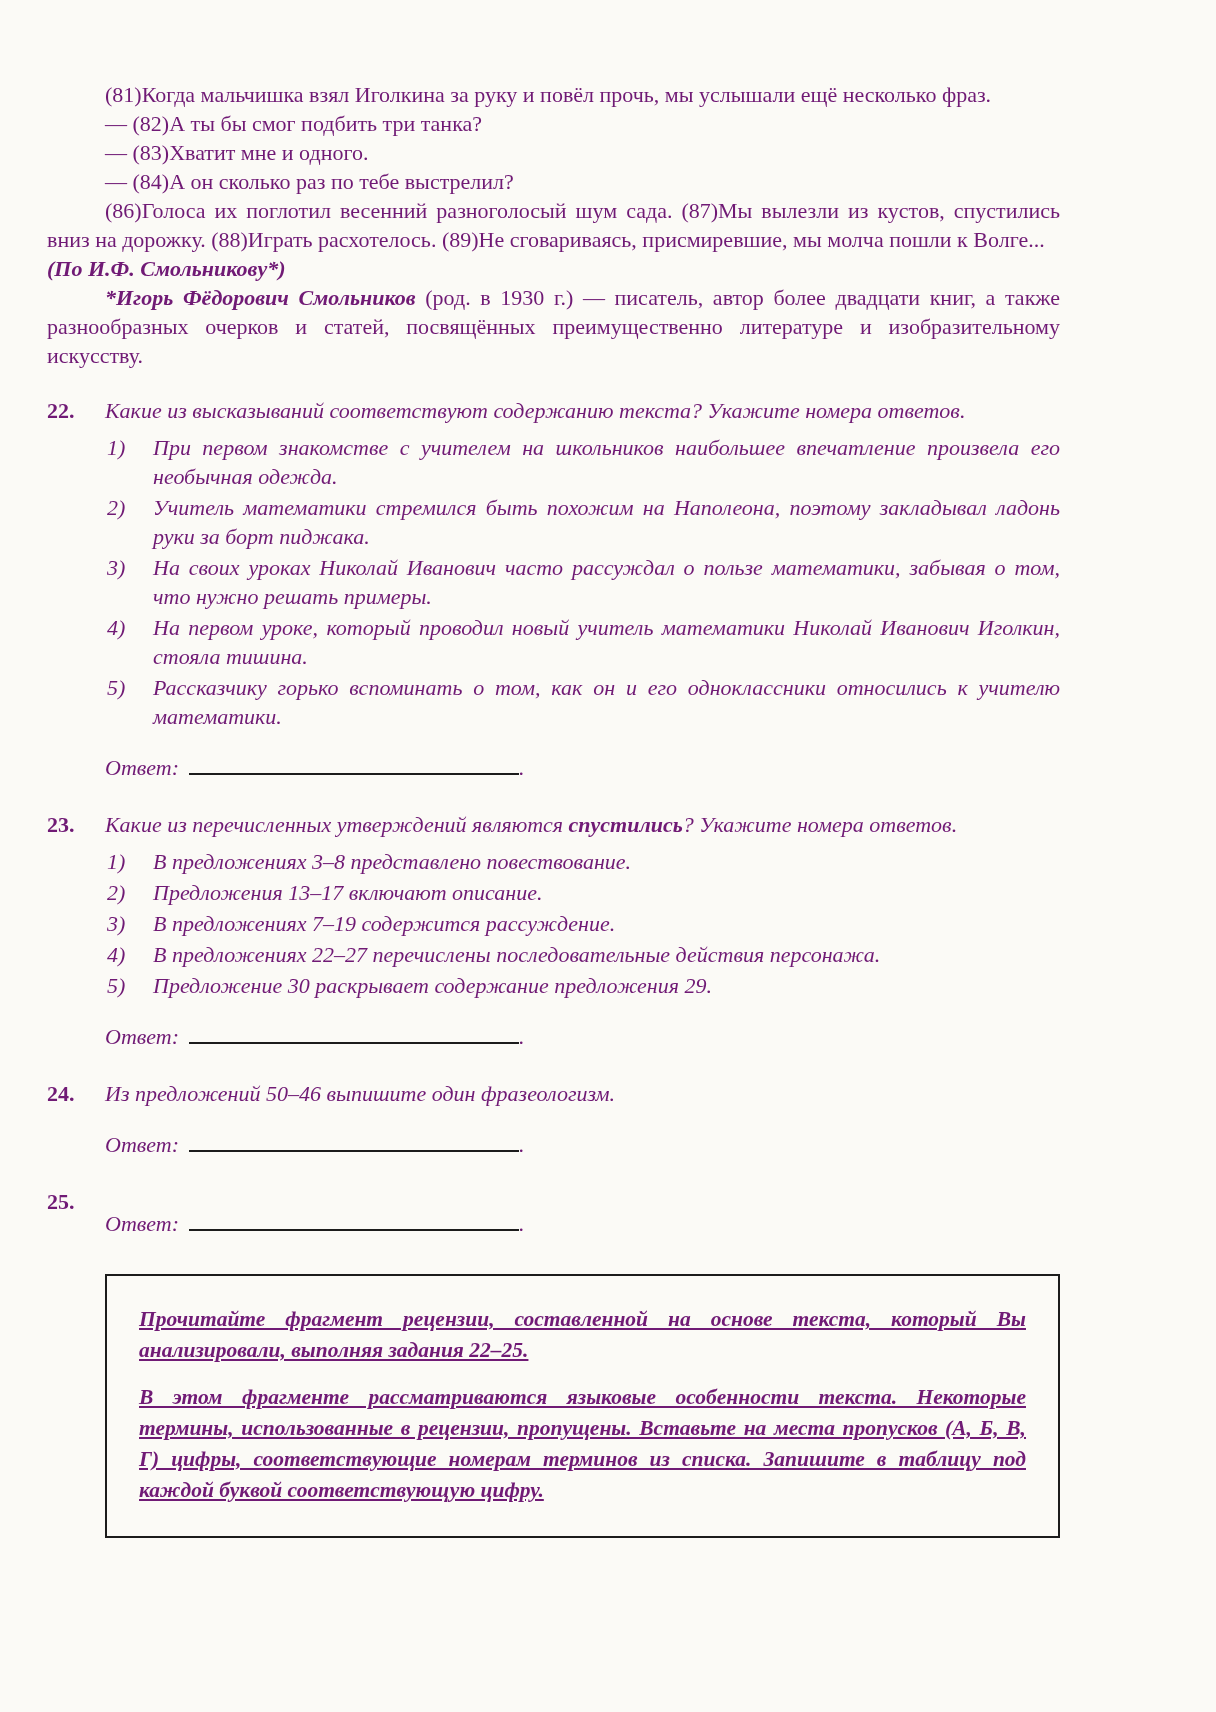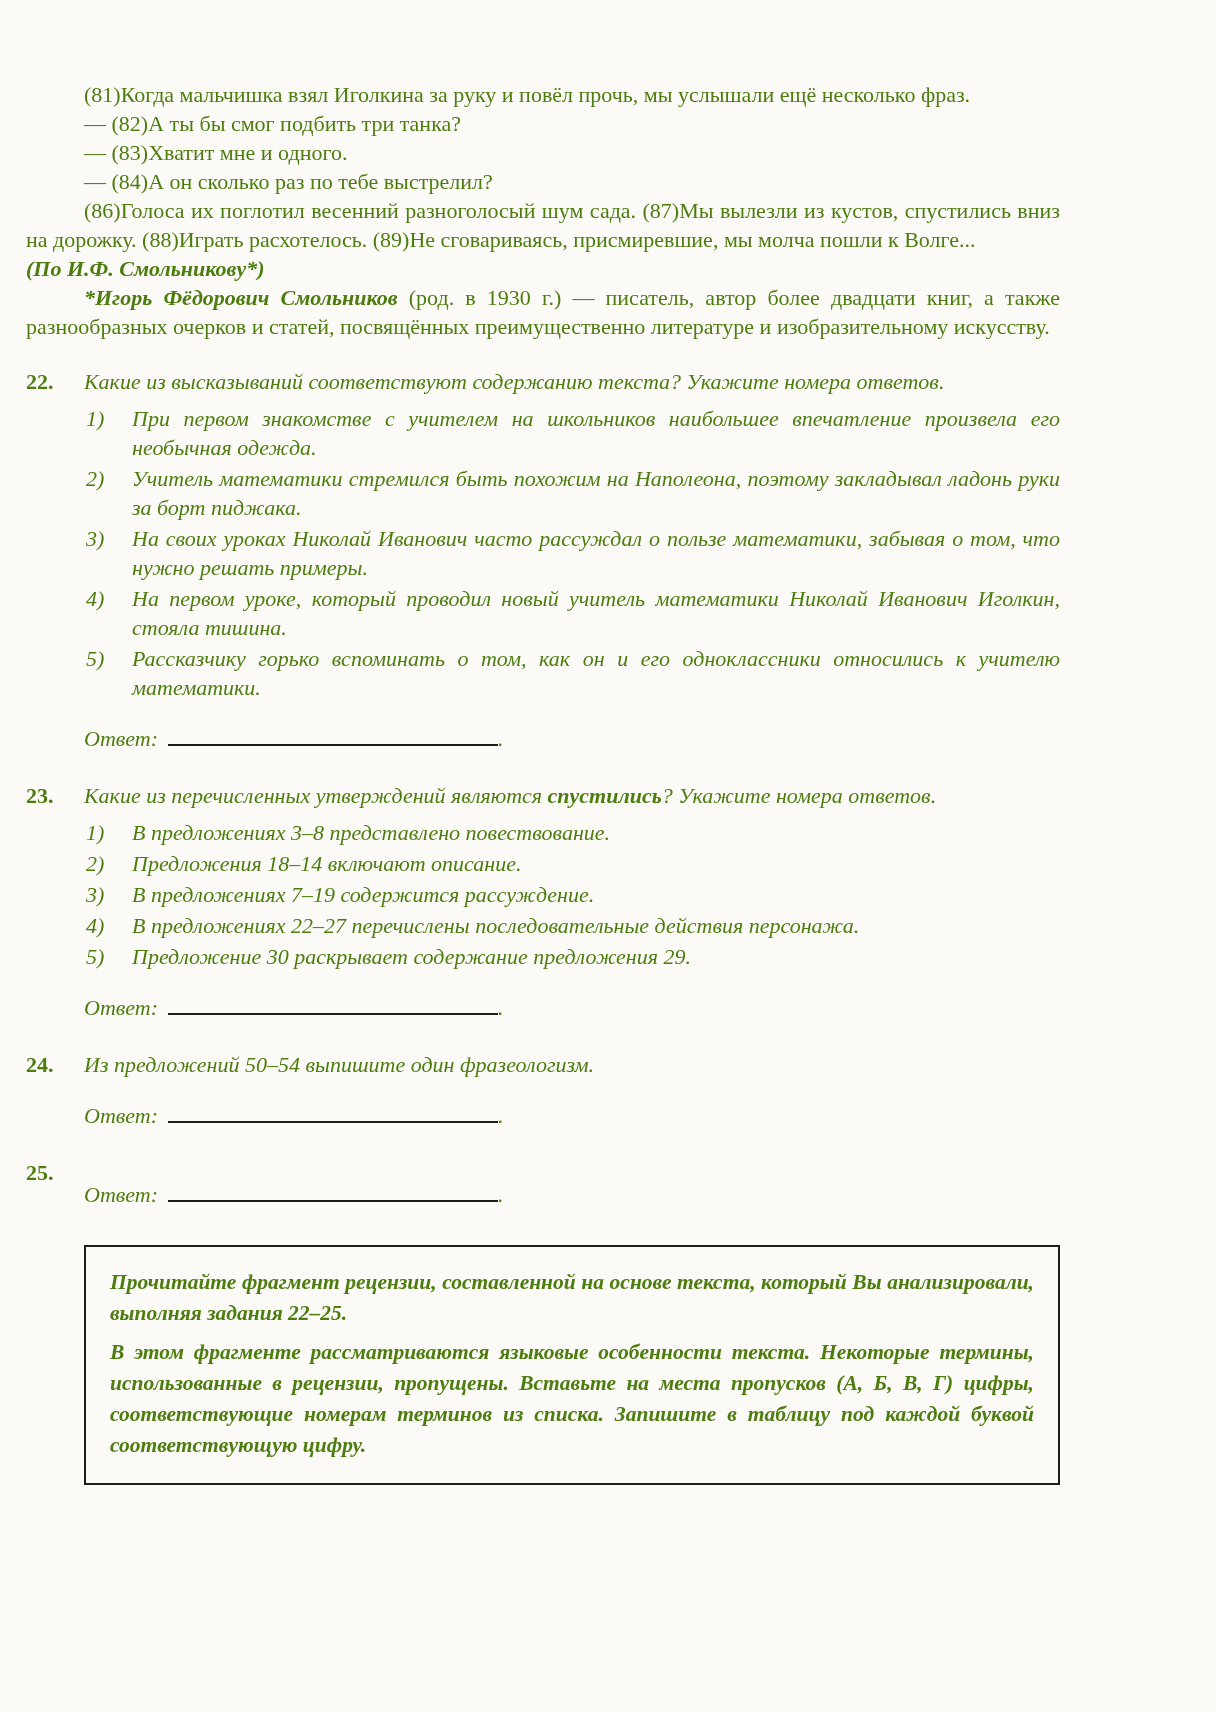--- a/index.html
+++ b/index.html
@@ -6,27 +6,27 @@
     margin: 0;
     padding: 0;
     background: #e9e7e2;
   }
   .page {
     position: relative;
     width: 1216px;
     height: 1712px;
     margin: 0 auto;
     background: #fbfaf6;
-    color: #4d7c0f;
+    color: #701a75;
     font-family: "Liberation Serif", "DejaVu Serif", serif;
     font-size: 22px;
     line-height: 29px;
     overflow: hidden;
     box-sizing: border-box;
-    padding: 80px 156px 0 26px;
+    padding: 80px 156px 0 47px;
   }
   .passage p {
     margin: 0;
     text-align: justify;
   }
   .indent { text-indent: 58px; }
   .dialogue-line {
     margin: 0;
     text-indent: 58px;
   }
@@ -84,22 +84,23 @@
   .review-box {
     margin: 34px 0 0 58px;
     border: 2.5px solid #1c1c1c;
     padding: 12px 16px 14px 16px;
     font-weight: bold;
     font-style: italic;
     font-size: 21.5px;
     line-height: 31px;
   }
   .review-box p {
-    margin: 8px;
-    text-align: justify;
+    margin: 16px;
+    text-align: justify;
+    text-decoration: underline;
   }
   .page-number {
     margin-top: 18px;
     text-align: center;
     font-size: 21px;
     letter-spacing: 1px;
   }
 </style>
 </head>
 <body>
@@ -152,21 +153,21 @@
     <div class="qnum">23.</div>
     <div class="qbody">
       <p class="qprompt"><span>Какие из перечисленных утверждений являются </span><span class="bold">спустились</span><span>? Укажите номера ответов.</span></p>
       <div class="options">
         <div class="opt">
           <div class="optnum">1)</div>
           <p class="opttext">В предложениях 3–8 представлено повествование.</p>
         </div>
         <div class="opt">
           <div class="optnum">2)</div>
-          <p class="opttext">Предложения 18–14 включают описание.</p>
+          <p class="opttext">Предложения 13–17 включают описание.</p>
         </div>
         <div class="opt">
           <div class="optnum">3)</div>
           <p class="opttext">В предложениях 7–19 содержится рассуждение.</p>
         </div>
         <div class="opt">
           <div class="optnum">4)</div>
           <p class="opttext">В предложениях 22–27 перечислены последовательные действия персонажа.</p>
         </div>
         <div class="opt">
@@ -176,21 +177,21 @@
       </div>
       <div class="answer">
         <span>Ответ:</span><span class="blank"></span><span>.</span>
       </div>
     </div>
   </div>
 
   <div class="question">
     <div class="qnum">24.</div>
     <div class="qbody">
-      <p class="qprompt">Из предложений 50–54 выпишите один фразеологизм.</p>
+      <p class="qprompt">Из предложений 50–46 выпишите один фразеологизм.</p>
       <div class="answer">
         <span>Ответ:</span><span class="blank"></span><span>.</span>
       </div>
     </div>
   </div>
 
   <div class="question">
     <div class="qnum">25.</div>
     <div class="qbody">
       <div class="answer">

